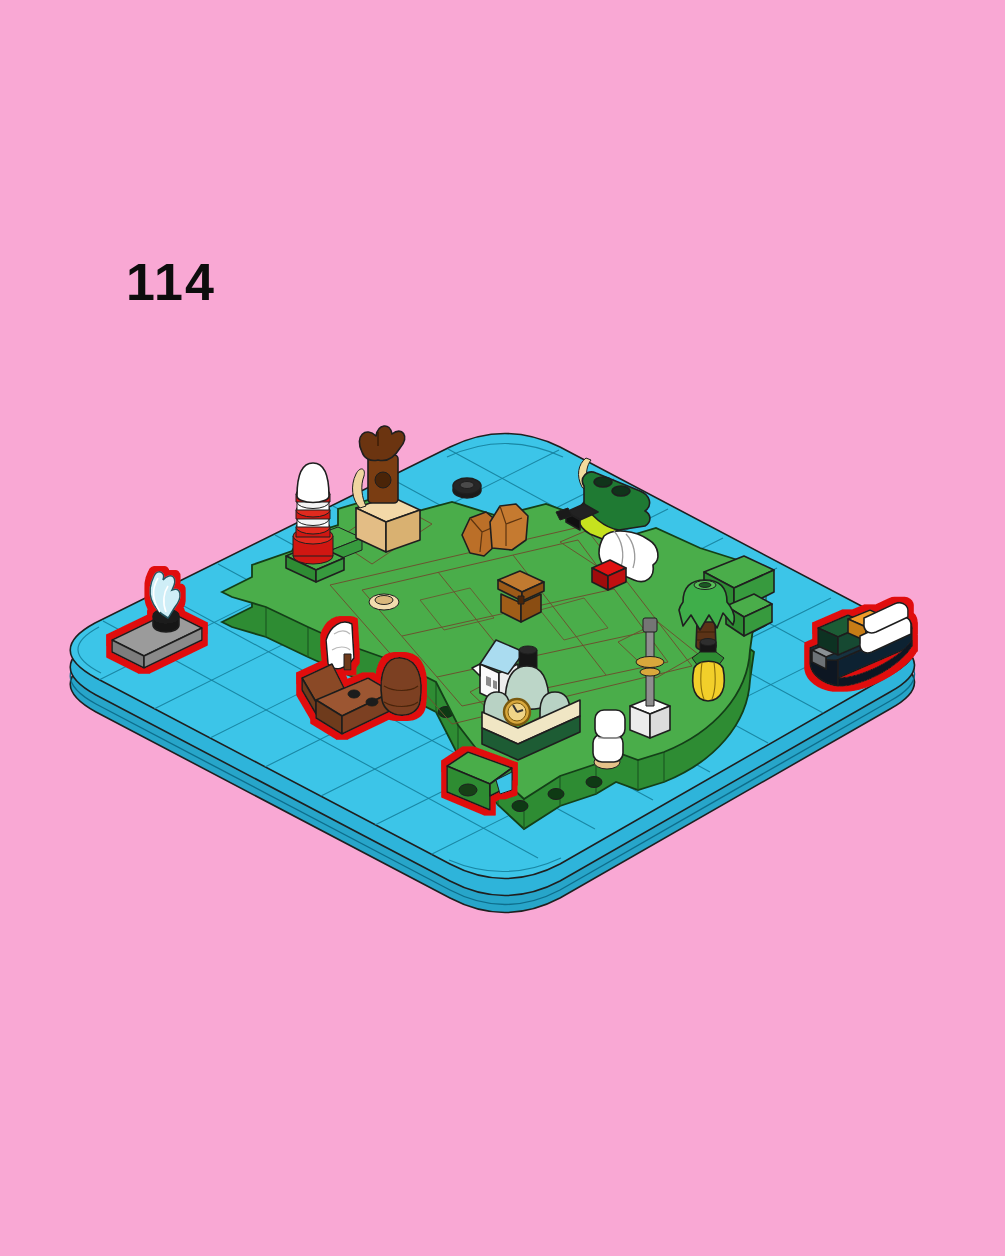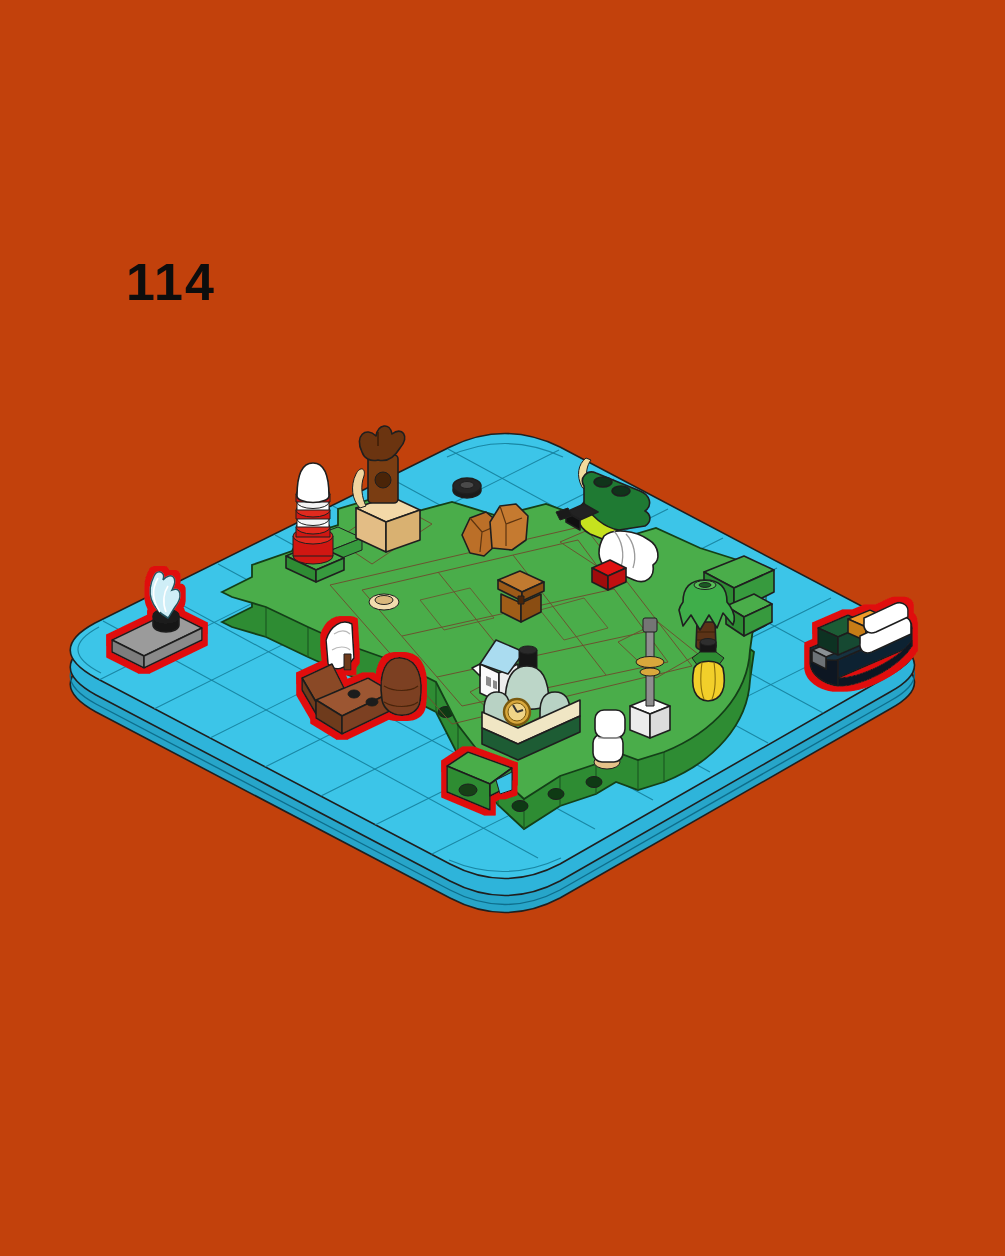--- a/index.html
+++ b/index.html
@@ -1,16 +1,16 @@
 <!DOCTYPE html>
 <html style="--water: #3cc5e8; --water-side: #2eb4da; --water-deep: #27a5c9; --water-line: #15809c; --island-top: #4aad4a; --island-side: #379a3e; --island-dark: #2e8c33; --island-outline: #143f18; --path-tan: #f2dcae; --path-orange: #e9a25f; --highlight: #e00f0f; --brown: #8a4a26; --dark-brown: #6e3a1e; --chest-brown: #b06a20; --rock-copper: #bb6f28; --red: #d01712; --white: #ffffff; --sand-green: #bcd6c8; --gold: #d9a83c; --lime: #c6e21e; --dark-green: #1d5c34; --hull-navy: #16303f; --container-orange: #f09c2c; --gray: #9b9b9b; --yellow: #f2cf2a; --roof-blue: #aadcf0; --tan-brick: #f3d9a8; --black: #161616;"><head>
 <meta charset="utf-8">
 <style>
   html,body{margin:0;padding:0;background:#ffffff;}
-  .page{position:relative;width:1005px;height:1256px;overflow:hidden;background:#c2410c;
+  .page{position:relative;width:1005px;height:1256px;overflow:hidden;background:#f9a8d4;
         font-family:"Liberation Sans",sans-serif;}
   .step-number{position:absolute;left:126px;top:252px;font-size:52px;font-weight:bold;
         color:#0d0d0d;letter-spacing:2px;}
   svg{position:absolute;left:0;top:0;}
   .o{stroke:#1f1f1f;stroke-width:1.6;stroke-linejoin:round;stroke-linecap:round;}
   .t{stroke:#1f1f1f;stroke-width:1;stroke-linejoin:round;}
   .grid{stroke:var(--water-line);stroke-width:1.1;fill:none;opacity:.9;}
   .arc{stroke:var(--water-line);stroke-width:1.2;fill:none;opacity:.9;}
   .seam{stroke:#6b5430;stroke-width:1;fill:none;}
 </style>

